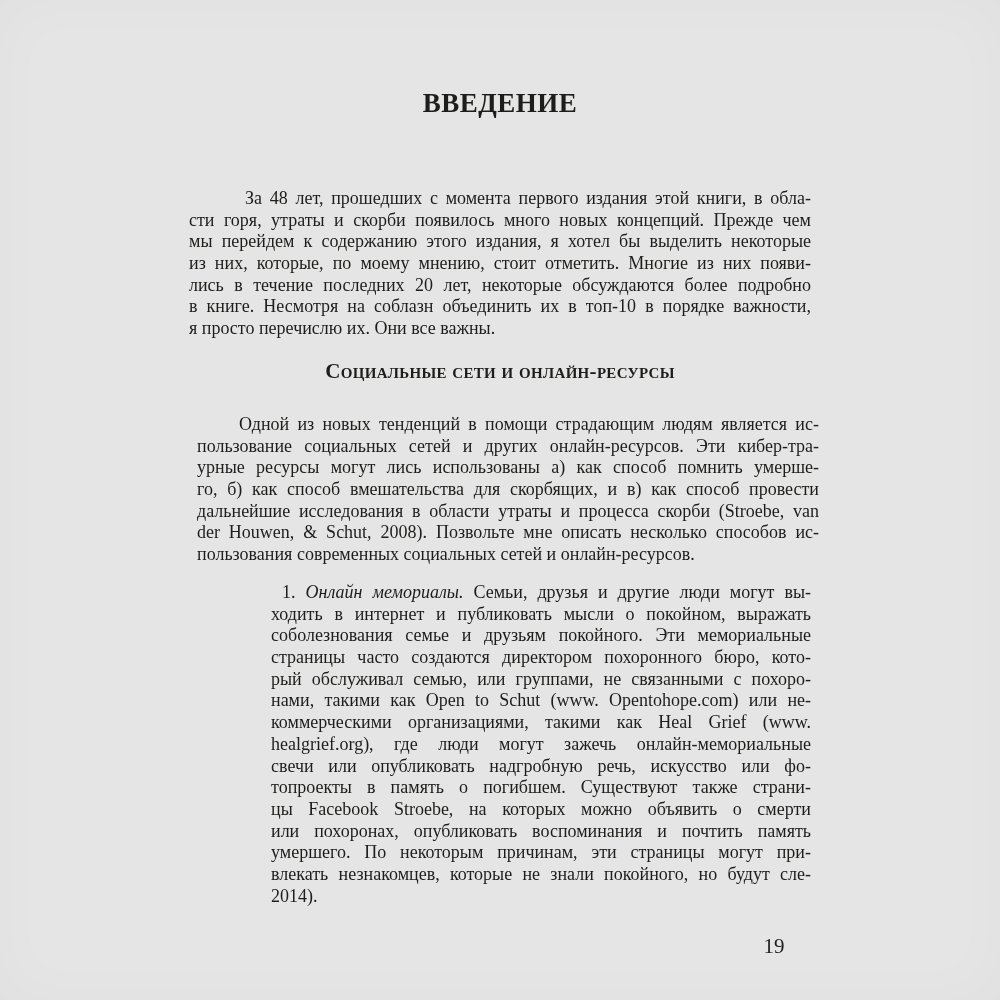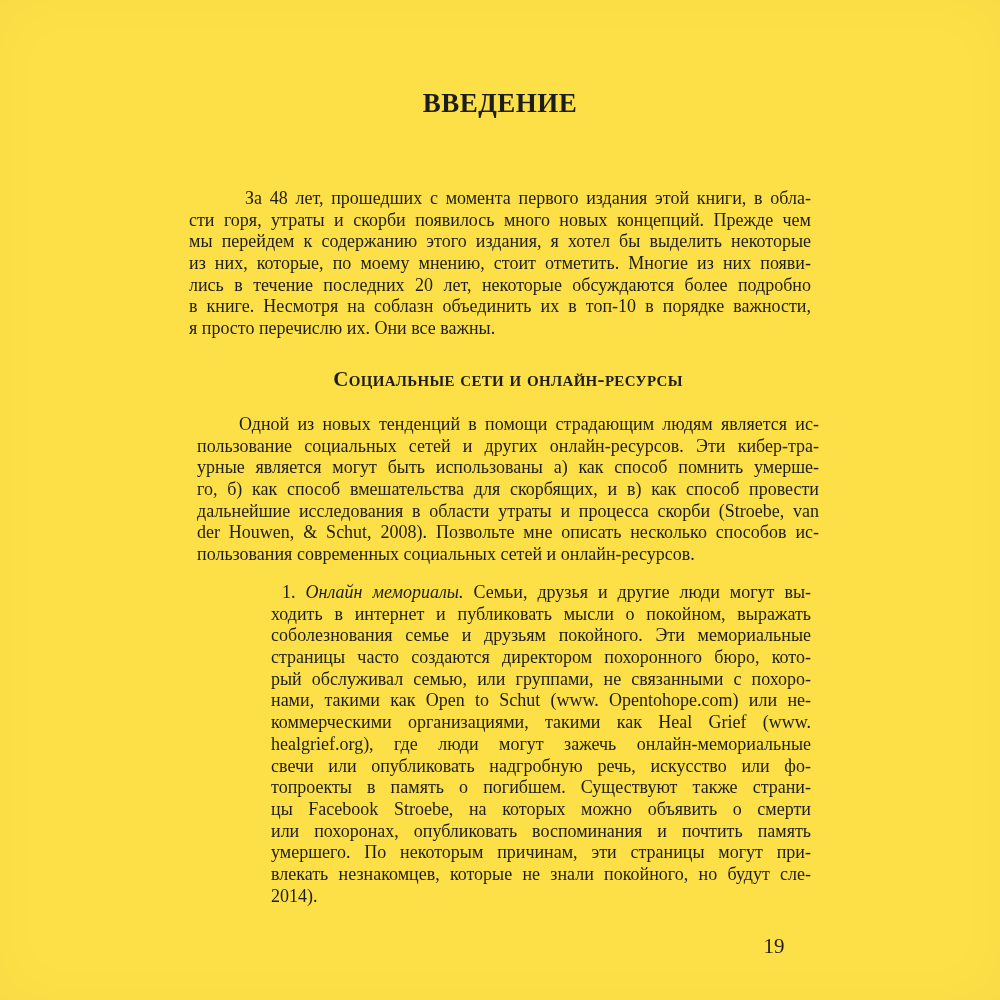--- a/index.html
+++ b/index.html
@@ -1,32 +1,32 @@
 <!DOCTYPE html>
 <html lang="ru"><head>
 <meta charset="utf-8">
 <style>
   html,body{margin:0;padding:0;background:#ffffff;}
   .page{
     position:relative;
     width:1000px;height:1000px;
-    background:#fde047;
+    background:#e5e5e5;
     color:#1d1d1b;
     font-family:"Liberation Serif", serif;
     box-shadow:inset 0 0 60px rgba(0,0,0,0.025);
     overflow:hidden;
   }
   .title{
     position:absolute;top:88px;left:189px;width:622px;
     margin:0;text-align:center;
     font-size:27px;font-weight:bold;letter-spacing:0.5px;
   }
   .heading{
     position:absolute;top:359px;left:189px;width:622px;
-    margin:8px;text-align:center;
+    margin:0;text-align:center;
     font-size:21px;font-weight:bold;font-variant:small-caps;
     letter-spacing:0.3px;
   }
   .col{position:absolute;font-size:18px;line-height:21.7px;}
   .p1{top:188px;left:189px;width:622px;}
   .p2{top:414px;left:197px;width:622px;}
   .block{top:582px;left:271px;width:540px;}
   .ln{
     text-align:justify;
     text-align-last:justify;
@@ -58,21 +58,21 @@
     <div class="ln">лись в течение последних 20 лет, некоторые обсуждаются более подробно</div>
     <div class="ln">в книге. Несмотря на соблазн объединить их в топ-10 в порядке важности,</div>
     <div class="ln last">я просто перечислю их. Они все важны.</div>
   </div>
 
   <h2 class="heading">Социальные сети и онлайн-ресурсы</h2>
 
   <div class="col p2">
     <div class="ln first-p2">Одной из новых тенденций в помощи страдающим людям является ис-</div>
     <div class="ln">пользование социальных сетей и других онлайн-ресурсов. Эти кибер-тра-</div>
-    <div class="ln">урные является могут быть использованы а) как способ помнить умерше-</div>
+    <div class="ln">урные ресурсы могут лись использованы а) как способ помнить умерше-</div>
     <div class="ln">го, б) как способ вмешательства для скорбящих, и в) как способ провести</div>
     <div class="ln">дальнейшие исследования в области утраты и процесса скорби (Stroebe, van</div>
     <div class="ln">der Houwen, &amp; Schut, 2008). Позвольте мне описать несколько способов ис-</div>
     <div class="ln last">пользования современных социальных сетей и онлайн-ресурсов.</div>
   </div>
 
   <div class="col block">
     <div class="ln first-block"><span>1. </span><span class="it">Онлайн мемориалы.</span><span> Семьи, друзья и другие люди могут вы-</span></div>
     <div class="ln">ходить в интернет и публиковать мысли о покойном, выражать</div>
     <div class="ln">соболезнования семье и друзьям покойного. Эти мемориальные</div>

